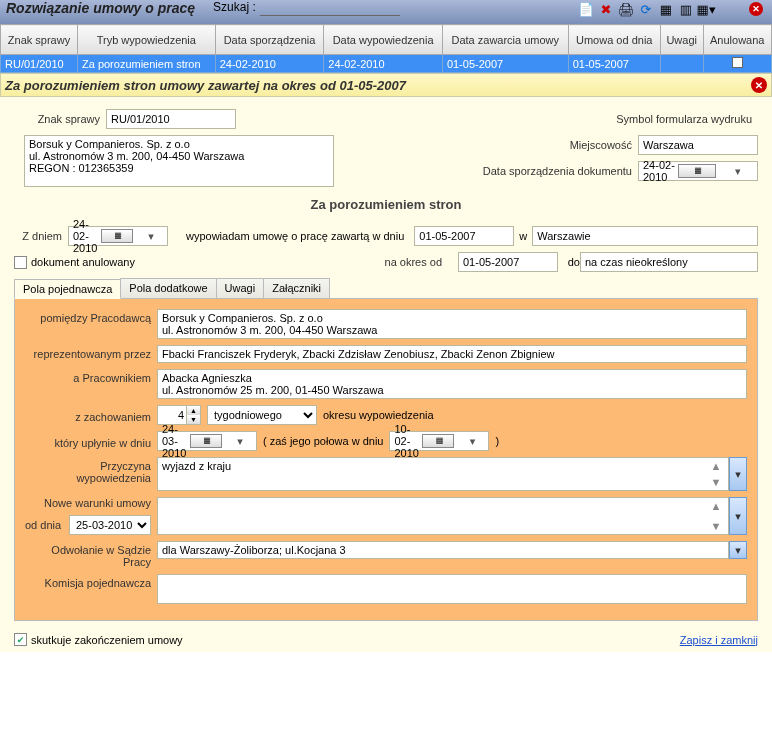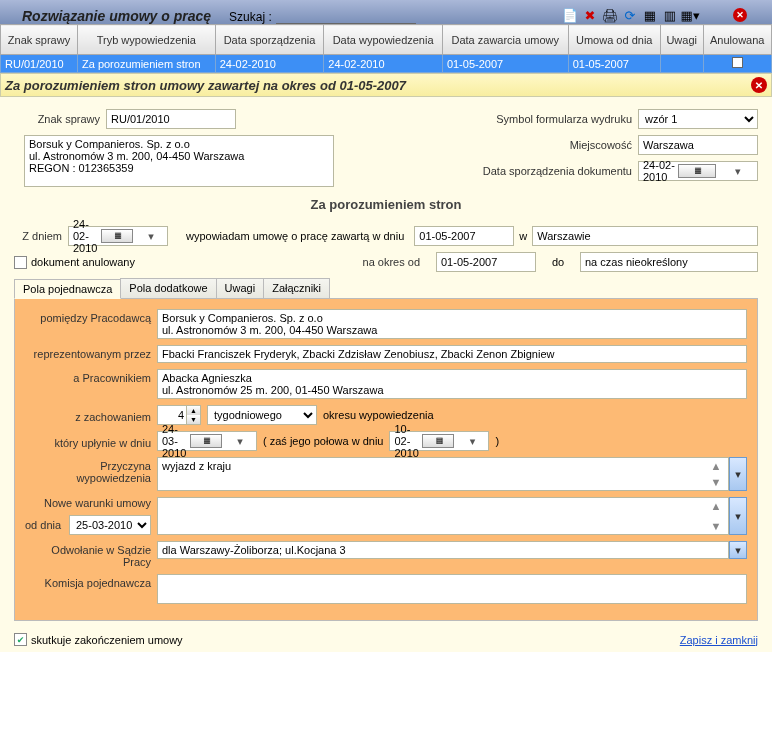--- a/index.html
+++ b/index.html
@@ -1,17 +1,17 @@
 <!DOCTYPE html>
 <html><head>
 <meta charset="utf-8">
 <style>
 *{box-sizing:border-box;margin:0;padding:0;font-family:Tahoma,Arial,sans-serif;font-size:11px}
 body{background:#fff;width:772px}
-.titlebar{background:linear-gradient(#aab8d8,#7a8fb8);height:24px;display:flex;align-items:flex-end;padding:0 22px;color:#000}
+.titlebar{background:linear-gradient(#aab8d8,#7a8fb8);height:24px;display:flex;align-items:flex-start;padding:0 6px;color:#000}
 .titlebar .title{font-style:italic;font-weight:bold;font-size:14px;color:#222;margin-right:18px}
 .titlebar .search-lbl{font-size:12px;margin-right:4px}
 .titlebar input{border:none;border-bottom:1px solid #666;background:transparent;width:140px;height:16px;outline:none}
 .titlebar .spacer{flex:1}
 .titlebar .ico{width:18px;height:18px;display:inline-flex;align-items:center;justify-content:center;margin:0 1px;cursor:pointer;font-size:13px}
 .grid{width:100%;border-collapse:collapse}
 .grid th{background:linear-gradient(#fafafa,#e0e0e0);border:1px solid #aaa;padding:2px 4px;font-weight:normal;color:#333;height:30px;line-height:12px}
 .grid td{border:1px solid #7aa6d8;padding:2px 4px;background:#3d8ff5;color:#fff;height:18px}
 .grid td.chk{text-align:center}
 .grid td.chk .box{display:inline-block;width:11px;height:11px;background:#fff;border:1px solid #666}
@@ -101,21 +101,20 @@
   <span class="close">✕</span>
 </div>
 
 <div class="form">
 
   <div class="row">
     <div class="lbl" style="width:92px">Znak sprawy</div>
     <input class="inp" style="width: 130px;" value="RU/01/2010">
     <div style="flex:1"></div>
     <div class="lbl">Symbol formularza wydruku</div>
-    <select class="sel" style="width:120px"><option>wzór 1</option></select>
   </div>
 
   <div class="row" style="align-items:flex-start">
     <div style="width:10px"></div>
     <textarea class="txtarea" style="width: 310px; height: 52px;">Borsuk y Companieros. Sp. z o.o
 ul. Astronomów 3 m. 200, 04-450 Warszawa
 REGON : 012365359</textarea>
     <div style="flex:1"></div>
     <div>
       <div class="row">
@@ -150,21 +149,21 @@
     <input class="inp" style="flex: 1 1 0%;" value="Warszawie">
   </div>
 
   <div class="row">
     <span class="chkbox"></span>
     <span>dokument anulowany</span>
     <div style="flex:1"></div>
     <div class="lbl">na okres od</div>
     <div style="width:10px"></div>
     <input class="inp" style="width: 100px;" value="01-05-2007">
-    <div style="width:44px;text-align:center">do</div>
+    <div style="width:22px;text-align:right">do</div>
     <input class="inp" style="width: 178px;" value="na czas nieokreślony">
   </div>
 
   <div class="tabs">
     <div class="tab active">Pola pojednawcza</div>
     <div class="tab">Pola dodatkowe</div>
     <div class="tab">Uwagi</div>
     <div class="tab">Załączniki</div>
   </div>
 

